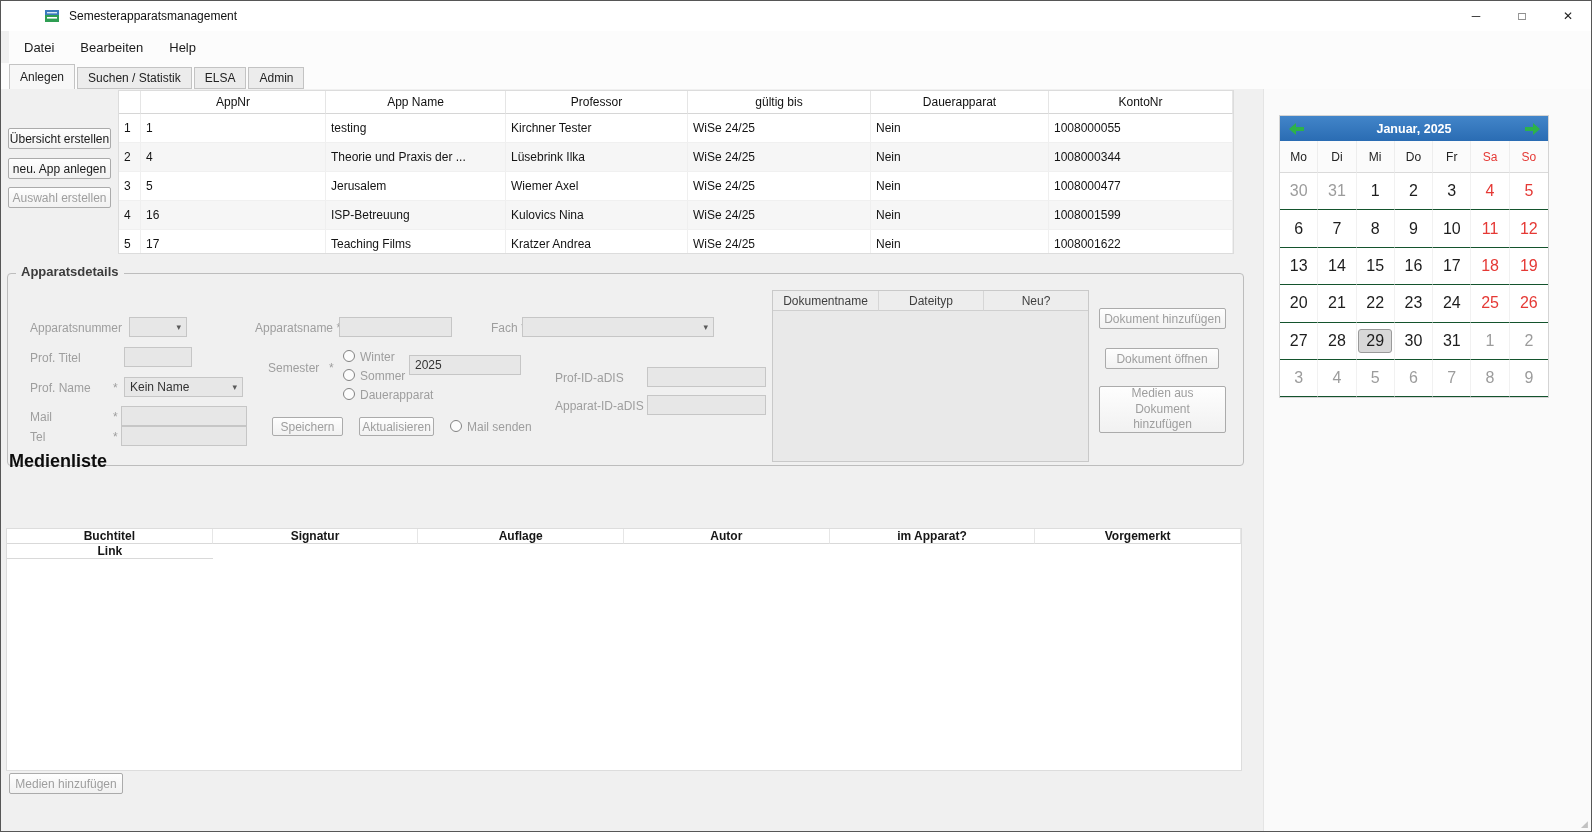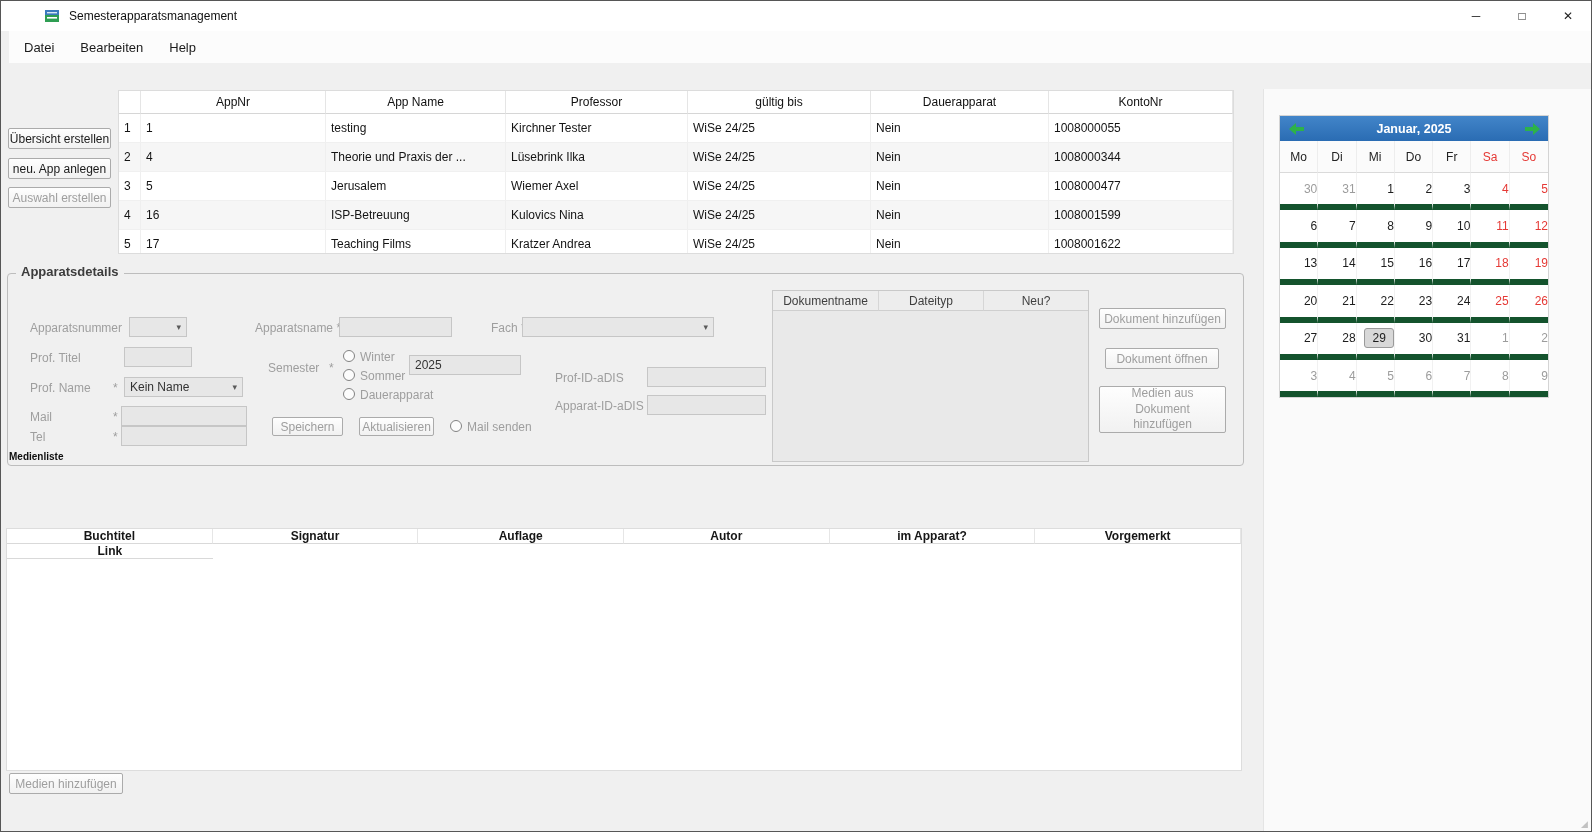--- a/index.html
+++ b/index.html
@@ -59,22 +59,22 @@
                 display:flex; align-items:center; justify-content:center; color:#ffffff;
                 font-size:12.5px; font-weight:bold; position:relative; }
   .cal-arrow { position:absolute; top:4px; width:22px; height:17px; display:flex; align-items:center; justify-content:center; cursor:pointer; }
   .cal-arrow.prev { left:5px; } .cal-arrow.next { right:5px; }
   .cal-daynames { display:grid; grid-template-columns:repeat(7,1fr); height:32px; }
   .cal-dayname { display:flex; align-items:center; justify-content:center; font-size:12px; color:#232323;
                  background:#fbfbfb; border-right:1px solid #ededed; border-bottom:1px solid #dadada; }
   .cal-dayname:last-child { border-right:none; }
   .cal-dayname.weekend { color:var(--weekend-red,#e53935); }
   .cal-grid { display:grid; grid-template-columns:repeat(7,1fr); grid-auto-rows:37.4px; }
-  .cal-day { display:flex; align-items:center; justify-content:flex-end; font-size:12px; color:#1d1d1d;
-             border-right:1px solid #f1f1f1; border-bottom:6px solid #14532d; cursor:pointer; }
+  .cal-day { display:flex; align-items:center; justify-content:center; font-size:16px; color:#1d1d1d;
+             border-right:1px solid #f1f1f1; border-bottom:1px solid #14532d; cursor:pointer; }
   .cal-day:nth-child(7n) { border-right:none; }
   .cal-day.weekend { color:var(--weekend-red,#e53935); }
   .cal-day.muted { color:var(--muted-gray,#9c9c9c); }
   .cal-day.selected span { background:var(--selected-day-bg,#d8d8d8); border:1px solid var(--selected-day-border,#9a9a9a);
                            border-radius:3px; padding:2px 7px; }
 
   
   .details { left:6px; top:272px; width:1237px; height:193px; border:1px solid #bdbdbd; border-radius:4px; }
   .details-legend { position:absolute; left:8px; top:-10px; background:#f0f0f0; padding:0 5px;
                     font-size:13px; font-weight:bold; color:#3c3c3c; }
@@ -91,21 +91,21 @@
 
   
   .doc-table { position:absolute; left:764px; top:16px; width:317px; height:172px; border:1px solid #c9c9c9; background:#e9e9e9; }
   .doc-header { display:grid; grid-template-columns:106px 105px 104px; height:20px; }
   .doc-hcell { display:flex; align-items:center; justify-content:center; font-size:12px; color:#3f3f3f;
                background:#ededed; border-right:1px solid #d6d6d6; border-bottom:1px solid #cfcfcf; }
   .doc-hcell:last-child { border-right:none; }
   .doc-body { height:150px; }
 
   
-  .media-title { left:8px; top:450px; font-size:10px; font-weight:bold; color:#0d0d0d; }
+  .media-title { left:8px; top:450px; font-size:18px; font-weight:bold; color:#0d0d0d; }
   .media-table { left:5px; top:527px; width:1236px; height:243px; border:1px solid #dddddd; background:#ffffff; }
   .media-header { display:grid; grid-template-columns:repeat(6,1fr); height:20px;border-radius:7px; }
   .media-hcell { display:flex; align-items:center; justify-content:center; font-size:12px; font-weight:600; color:#161616;
                  background:#ffffff; border-right:1px solid #e6e6e6; border-bottom:1px solid #d9d9d9; }
   .media-hcell:last-child { border-right:none; }
   .media-body { height:221px; background:#ffffff; }
   .btn-media-add { left:8px; top:772px; width:114px; height:21px; }
 
   .grip { right:3px; bottom:2px; font-size:9px; color:#c2c2c2; }
 </style>
@@ -130,20 +130,26 @@
       <div class="win-btn">✕</div>
     </div>
   </div>
 
   <div class="menubar abs">
       <div class="menu-item">Datei</div>
       <div class="menu-item">Bearbeiten</div>
       <div class="menu-item">Help</div>
     </div>
 
+  <div class="tabbar abs">
+      <div class="tab active">Anlegen</div>
+      <div class="tab">Suchen / Statistik</div>
+      <div class="tab">ELSA</div>
+      <div class="tab">Admin</div>
+    </div>
 
   <div class="sidebar abs">
       <div class="btn sb-btn">Übersicht erstellen</div>
       <div class="btn sb-btn">neu. App anlegen</div>
       <div class="btn sb-btn disabled">Auswahl erstellen</div>
     </div>
 
   <div class="apps-table abs">
     <div class="apps-header">
         <div class="hcell"></div>

